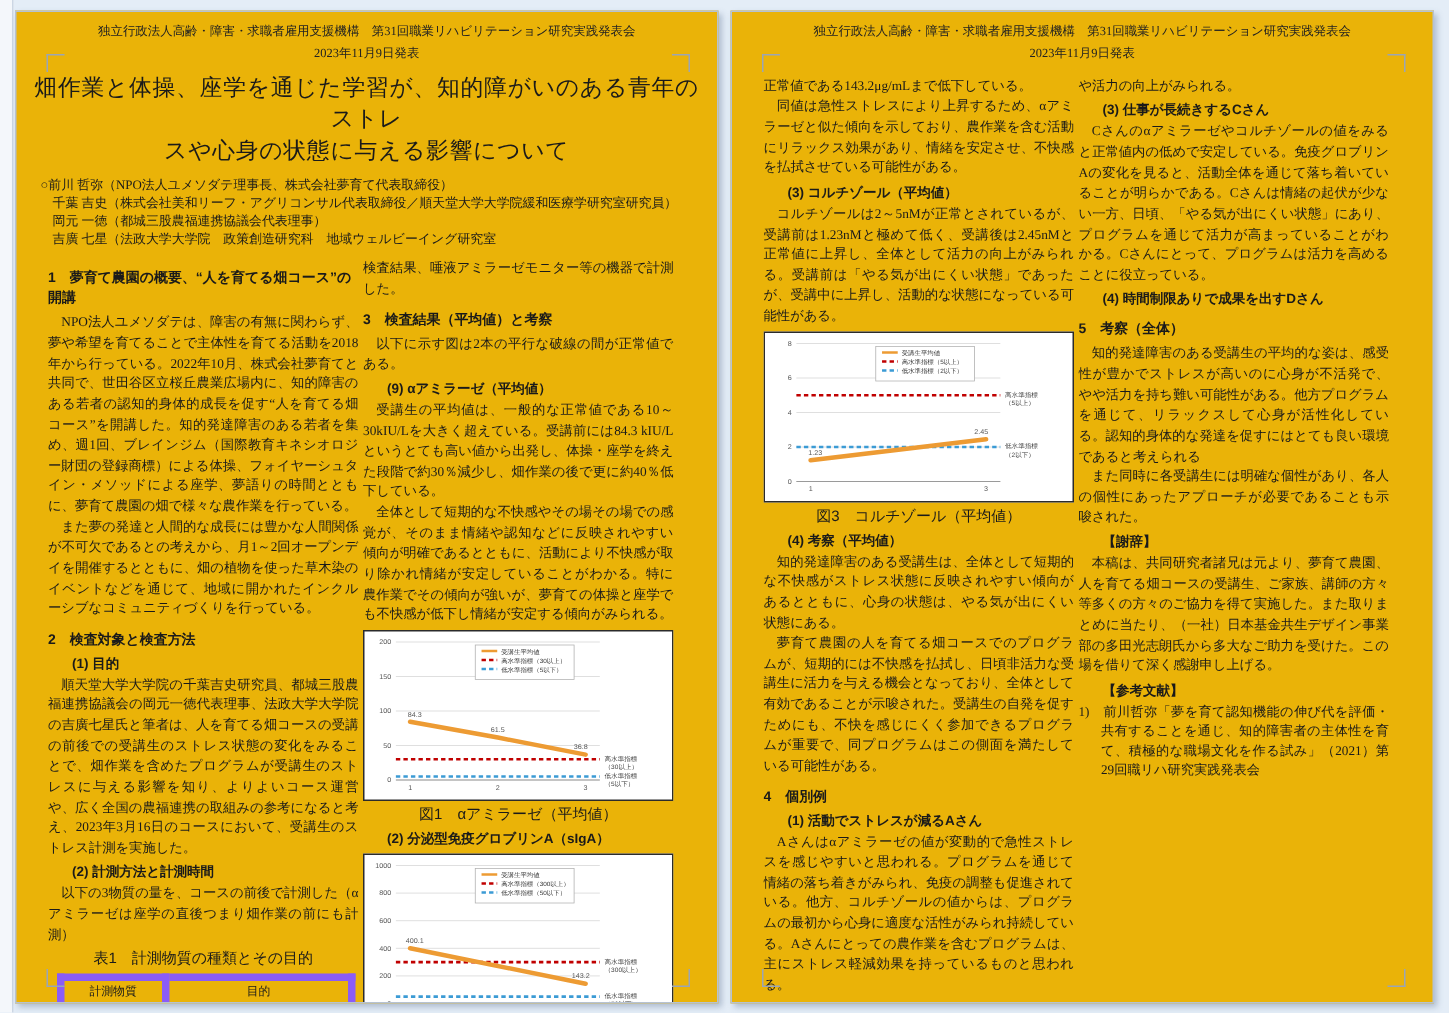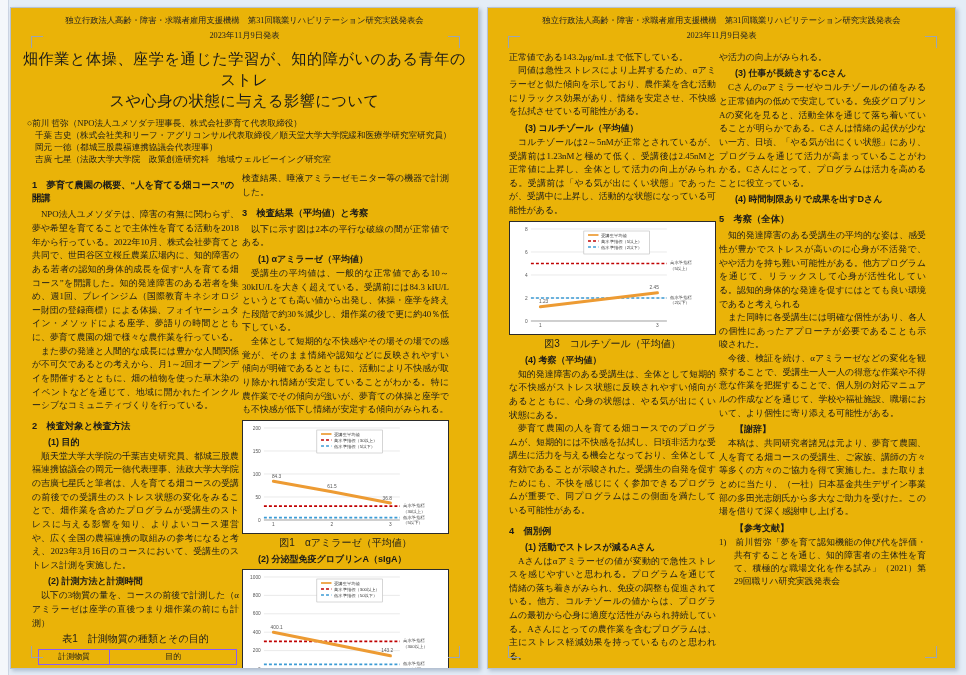--- a/index.html
+++ b/index.html
@@ -23,21 +23,21 @@
   .authors .a-first{margin-left:-8px;}
   .cols{display:flex;gap:3px;padding:0 21px;margin-top:7px;}
   .col{width:207px;overflow:hidden;}
   .p1-cols{height:505px;} .p2-cols{height:612px;margin-top:10px;}
   .para,.cont{font-size:8.9px;line-height:1.53;text-align:justify;margin:0;}
   .para{text-indent:1em;}
   .sech{font-family:"Liberation Sans",sans-serif;font-weight:bold;font-size:9.3px;margin:7px 0 3px 0;}
   .subh{font-family:"Liberation Sans",sans-serif;font-weight:bold;font-size:9px;margin:3px 0 1px 16px;}
   .figcap{font-family:"Liberation Sans",sans-serif;font-size:10px;text-align:center;margin:2px 0 3px 0;}
   .mtable{border-collapse:collapse;margin:1px 0 2px 6px;width:calc(100% - 8px);font-size:7.9px;line-height:1.42;}
-  .mtable th,.mtable td{border:1px solid #8b5cf6;padding:1px 3px;vertical-align:top;text-align:left;}
+  .mtable th,.mtable td{border:5px solid #8b5cf6;padding:1px 3px;vertical-align:top;text-align:left;}
   .mtable th{text-align:center;font-weight:normal;}
   .chartbox{border:1px solid #2b2b2b;background:#fff;height:112px;margin:3px 0 1px 0;}
   .ref{font-size:8.8px;line-height:1.5;text-align:justify;padding-left:15px;text-indent:-15px;margin:0;}
   .cmk{position:absolute;width:11px;height:11px;}
   .cmk-tl{border-left:1px solid #9aa5b5;border-top:1px solid #9aa5b5;}
   .cmk-tr{border-right:1px solid #9aa5b5;border-top:1px solid #9aa5b5;}
   .cmk-bl{border-left:1px solid #9aa5b5;border-bottom:1px solid #9aa5b5;}
   .cmk-br{border-right:1px solid #9aa5b5;border-bottom:1px solid #9aa5b5;}
   .pos-tl{left:20px;top:28px;} .pos-tr{left:437px;top:28px;}
   .pos-bl{left:20px;top:638px;} .pos-br{left:437px;top:638px;}
@@ -85,21 +85,21 @@
 
       </tbody>
         </table>
 
     </div>
 
     <div class="col">
       <p class="cont">検査結果、唾液アミラーゼモニター等の機器で計測した。</p>
       <div class="sech">3　検査結果（平均値）と考察</div>
       <p class="para">以下に示す図は2本の平行な破線の間が正常値である。</p>
-      <div class="subh">(1) αアミラーゼ（平均値）</div>
+      <div class="subh">(9) αアミラーゼ（平均値）</div>
       <p class="para">受講生の平均値は、一般的な正常値である10～30kIU/Lを大きく超えている。受講前には84.3 kIU/Lというとても高い値から出発し、体操・座学を終えた段階で約30％減少し、畑作業の後で更に約40％低下している。</p>
       <p class="para">全体として短期的な不快感やその場その場での感覚が、そのまま情緒や認知などに反映されやすい傾向が明確であるとともに、活動により不快感が取り除かれ情緒が安定していることがわかる。特に農作業でその傾向が強いが、夢育ての体操と座学でも不快感が低下し情緒が安定する傾向がみられる。</p>
       <div class="chartbox"><svg viewBox="0 0 196 112" width="100%" height="100%" preserveAspectRatio="none" font-family="'Liberation Sans',sans-serif">
             <line x1="20" x2="150" y1="99" y2="99" stroke="#dcdcdc" stroke-width="0.6"></line>
             <text x="17" y="100.6" font-size="4.6" text-anchor="end" fill="#595959">0</text>
             <line x1="20" x2="150" y1="76" y2="76" stroke="#dcdcdc" stroke-width="0.6"></line>
             <text x="17" y="77.6" font-size="4.6" text-anchor="end" fill="#595959">50</text>
             <line x1="20" x2="150" y1="53" y2="53" stroke="#dcdcdc" stroke-width="0.6"></line>
             <text x="17" y="54.6" font-size="4.6" text-anchor="end" fill="#595959">100</text>
             <line x1="20" x2="150" y1="30" y2="30" stroke="#dcdcdc" stroke-width="0.6"></line>
@@ -225,21 +225,20 @@
     </div>
 
     <div class="col">
       <p class="cont">や活力の向上がみられる。</p>
       <div class="subh">(3) 仕事が長続きするCさん</div>
       <p class="para">Cさんのαアミラーゼやコルチゾールの値をみると正常値内の低めで安定している。免疫グロブリンAの変化を見ると、活動全体を通じて落ち着いていることが明らかである。Cさんは情緒の起伏が少ない一方、日頃、「やる気が出にくい状態」にあり、プログラムを通じて活力が高まっていることがわかる。Cさんにとって、プログラムは活力を高めることに役立っている。</p>
       <div class="subh">(4) 時間制限ありで成果を出すDさん</div>
       <div class="sech">5　考察（全体）</div>
       <p class="para">知的発達障害のある受講生の平均的な姿は、感受性が豊かでストレスが高いのに心身が不活発で、やや活力を持ち難い可能性がある。他方プログラムを通じて、リラックスして心身が活性化している。認知的身体的な発達を促すにはとても良い環境であると考えられる</p>
       <p class="para">また同時に各受講生には明確な個性があり、各人の個性にあったアプローチが必要であることも示唆された。</p>
-      <p class="para">今後、検証を続け、αアミラーゼなどの変化を観察することで、受講生一人一人の得意な作業や不得意な作業を把握することで、個人別の対応マニュアルの作成などを通じて、学校や福祉施設、職場において、より個性に寄り添える可能性がある。</p>
       <div class="subh">【謝辞】</div>
       <p class="para">本稿は、共同研究者諸兄は元より、夢育て農園、人を育てる畑コースの受講生、ご家族、講師の方々等多くの方々のご協力を得て実施した。また取りまとめに当たり、（一社）日本基金共生デザイン事業部の多田光志朗氏から多大なご助力を受けた。この場を借りて深く感謝申し上げる。</p>
       <div class="subh">【参考文献】</div>
       <div class="ref"><span>1)　前川哲弥「夢を育て認知機能の伸び代を評価・共有することを通じ、知的障害者の主体性を育て、積極的な職場文化を作る試み」（2021）第29回職リハ研究実践発表会</span></div>
 
     </div>
   </div>
 </div>
 
 </body></html>

